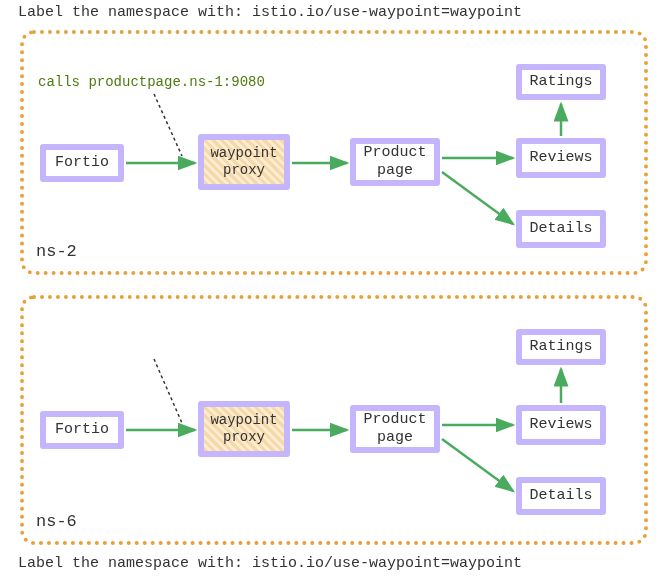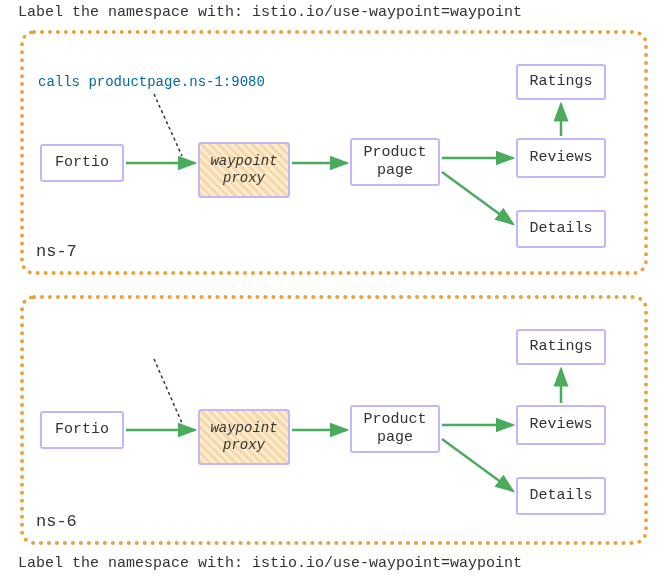--- a/index.html
+++ b/index.html
@@ -41,66 +41,64 @@
     position: absolute;
     left: 12px;
     bottom: 10px;
     font-size: 17px;
     color: #333;
     font-family: 'Courier New', monospace;
   }
   .call-label {
     position: absolute;
     font-size: 14px;
-    color: #0369a1;
+    color: #4d7c0f;
     font-family: 'Courier New', monospace;
   }
   .node {
     position: absolute;
-    border: 2px solid #c4b5fd;
+    border: 6px solid #c4b5fd;
     border-radius: 3px;
     display: flex;
     align-items: center;
     justify-content: center;
     text-align: center;
     font-size: 15px;
     background: #fff;
     color: #333;
     font-family: 'Courier New', monospace;
     line-height: 1.2;
     padding: 0 4px;
   }
   .waypoint {
     background: repeating-linear-gradient(
       45deg,
       #f5d9a8,
       #f5d9a8 3px,
       #fdecd2 3px,
       #fdecd2 6px
     );
-    font-style: italic;
     font-size: 14px;
-    margin-top: 8px;
   }
   svg.arrows {
     position: absolute;
     top: 0;
     left: 0;
     pointer-events: none;
   }
 </style>
 </head>
 <body>
 
 <div class="canvas">
 
   <div class="top-label">Label the namespace with: istio.io/use-waypoint=waypoint</div>
 
   <div class="ns-box ns1">
-    <div class="ns-label">ns-7</div>
+    <div class="ns-label">ns-2</div>
     <div class="call-label" style="left:14px; top:40px;">calls productpage.ns-1:9080</div>
 
     <div class="node" style="left:16px; top:110px; width:84px; height:38px;">Fortio</div>
     <div class="node waypoint" style="left:174px; top:100px; width:92px; height:56px;">waypoint<br>proxy</div>
     <div class="node" style="left:326px; top:104px; width:90px; height:48px;">Product<br>page</div>
     <div class="node" style="left:492px; top:30px; width:90px; height:36px;">Ratings</div>
     <div class="node" style="left:492px; top:104px; width:90px; height:40px;">Reviews</div>
     <div class="node" style="left:492px; top:176px; width:90px; height:38px;">Details</div>
 
     <svg class="arrows" width="628" height="245">

